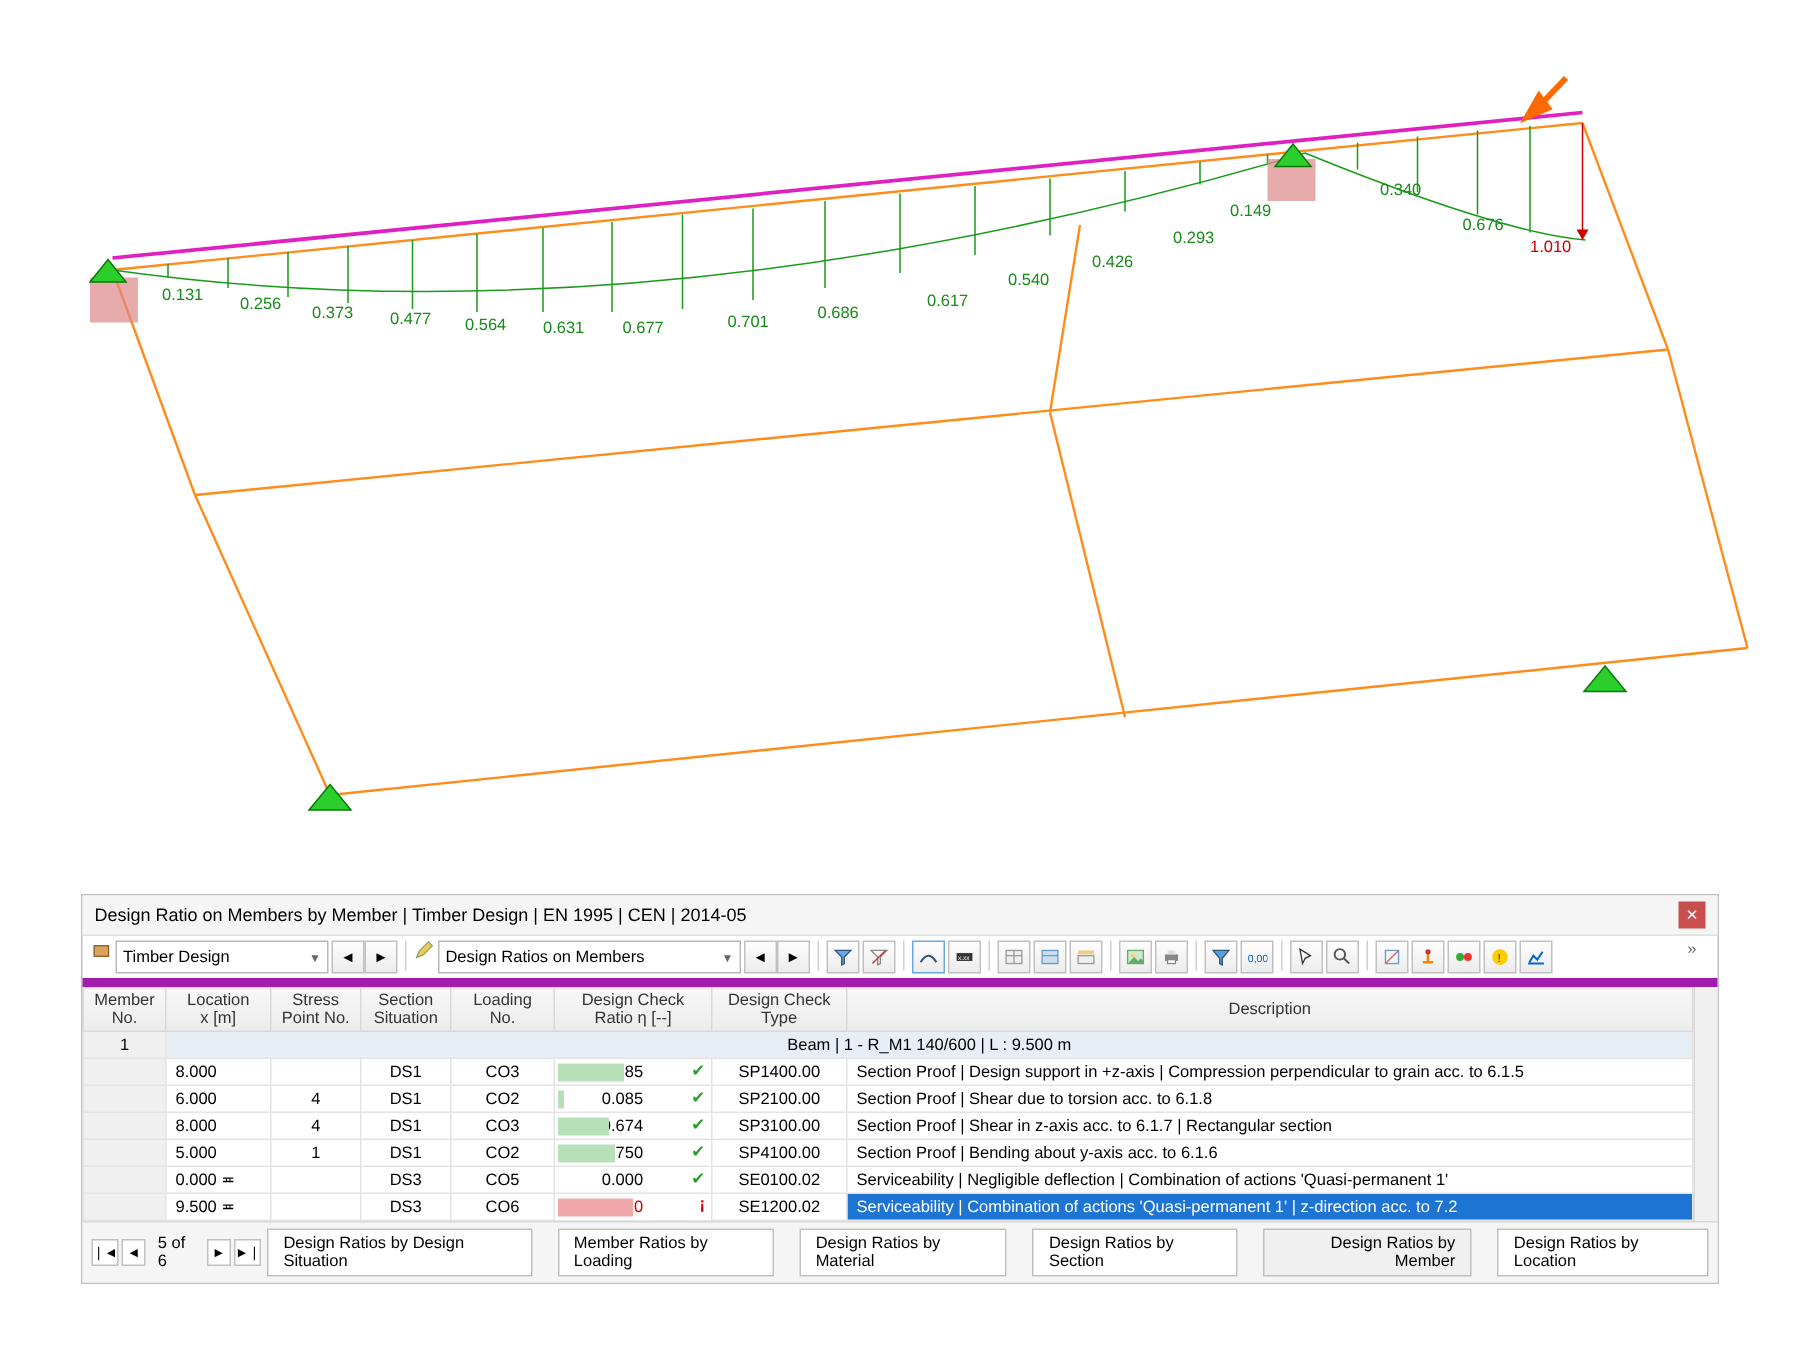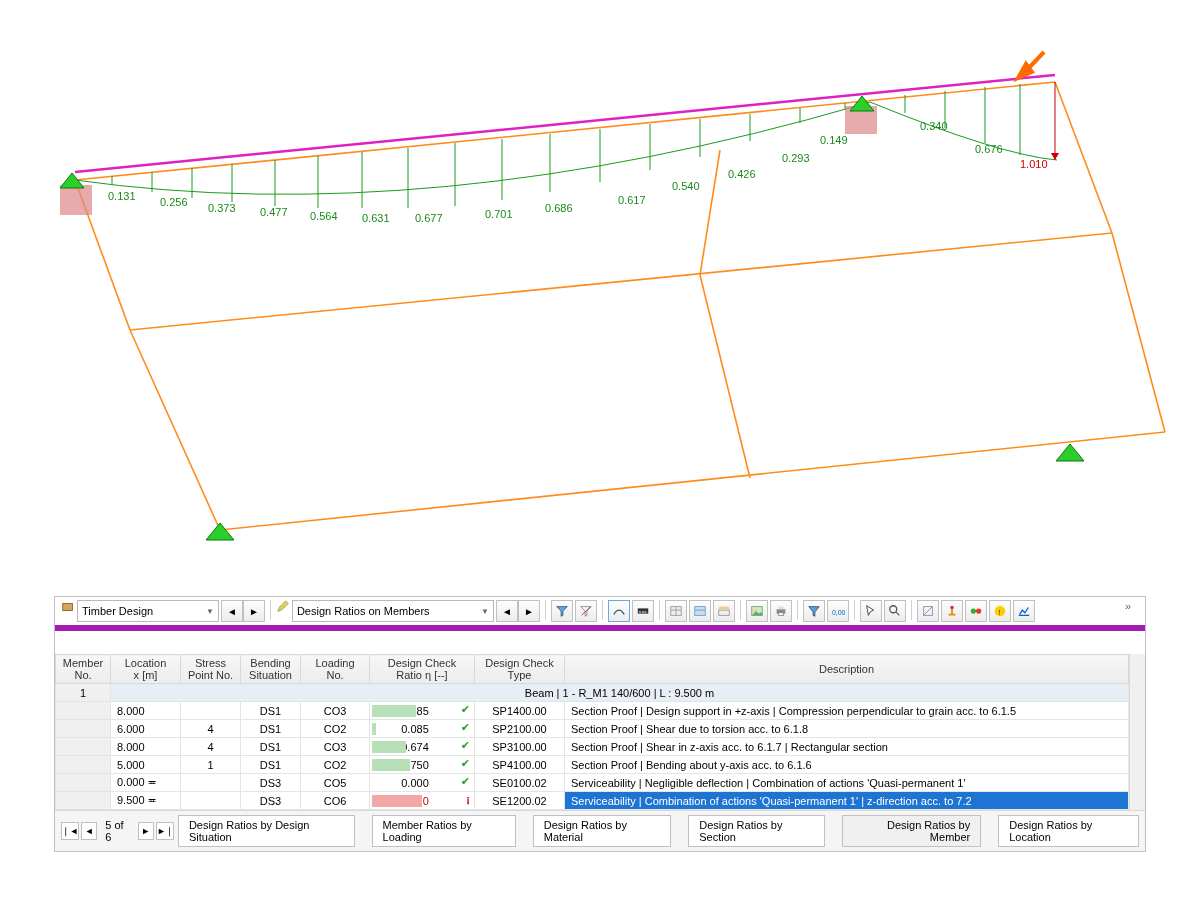--- a/index.html
+++ b/index.html
@@ -12,21 +12,21 @@
 .menubar { display: flex; gap: 14px; padding: 3px 10px; border-bottom: 1px solid #e0e0e0; font-size: 12px; }
 .menubar span { cursor: pointer; }
 .toolbar { display: flex; padding: 3px 6px; border-bottom: 6px solid #a21caf; gap: 2px; }
 .combo { display: flex; align-items: center; border: 1px solid #b8b8b8; background: #fff; height: 22px; padding: 0 4px; gap: 4px; }
 .combo-text { min-width: 120px; font-size: 11px; }
 .combo .chev { font-size: 8px; color: #666; }
 .nav-arrows { display: flex; gap: 0; }
 .nav-arrows button, .tbtn { width: 22px; height: 22px; border: 1px solid #c0c0c0; background: linear-gradient(#fdfdfd,#ececec); display: flex; align-items: center; justify-content: center; font-size: 10px; cursor: pointer; }
 .tbtn svg { width: 14px; height: 14px; }
 .sep { width: 1px; height: 20px; background: #d0d0d0; margin: 0 3px; }
-.grid-wrap { position: relative; margin-top: 23px; }
+.grid-wrap { position: relative; }
 .scroll-stub { position: absolute; right: 0; top: 0; width: 16px; height: 100%; background: #f0f0f0; border-left: 1px solid #d8d8d8; }
 .grid { width: calc(100% - 16px); border-collapse: collapse; font-size: 11px; }
 .grid th { background: linear-gradient(#f7f7f7,#ececec); border: 1px solid #d8d8d8; padding: 2px 4px; font-weight: normal; text-align: center; color: #333; }
 .grid td { border: 1px solid #e4e4e4; padding: 1px 6px; height: 18px; white-space: nowrap; text-align: center; }
 .grid td.l { text-align: left; }
 .grid td.r { text-align: left; }
 .group-row td { background: #e8eef5; text-align: center; font-size: 11px; }
 .ratio-cell { position: relative; text-align: right; padding-right: 20px !important; }
 .ratio-bar { position: absolute; left: 2px; top: 3px; height: 12px; }
 .ratio-bar.ok { background: #b8e0b8; }
@@ -126,20 +126,24 @@
   <text class="dlabel" x="728" y="178">0.426</text>
   <text class="dlabel" x="782" y="162">0.293</text>
   <text class="dlabel" x="820" y="144">0.149</text>
   <text class="dlabel" x="920" y="130">0.340</text>
   <text class="dlabel" x="975" y="153">0.676</text>
   <text class="dlabel red" x="1020" y="168">1.010</text>
 </svg>
 </div>
 
 <div class="panel">
+  <div class="panel-header">
+    <div class="panel-title">Design Ratio on Members by Member | Timber Design | EN 1995 | CEN | 2014-05</div>
+    <div class="close-btn">✕</div>
+  </div>
   <div class="toolbar">
     <span class="icon-box"><svg viewBox="0 0 16 16">
           <rect x="2" y="4" width="11" height="8" fill="#d9a45b" stroke="#8a5a20"></rect>
         </svg></span>
     <div class="combo">
         <span class="combo-text">Timber Design</span>
         <span class="chev">▼</span>
       </div>
     <div class="nav-arrows">
         <button>◄</button>
@@ -282,21 +286,21 @@
             </th>
         <th style="width:70px">
               <div style="white-space:pre-line">Location
 x [m]</div>
             </th>
         <th style="width:60px">
               <div style="white-space:pre-line">Stress
 Point No.</div>
             </th>
         <th style="width:60px">
-              <div style="white-space:pre-line">Bending
+              <div style="white-space:pre-line">Section
 Situation</div>
             </th>
         <th style="width:69px">
               <div style="white-space:pre-line">Loading
 No.</div>
             </th>
         <th style="width:105px">
               <div style="white-space:pre-line">Design Check
 Ratio η [--]</div>
             </th>

